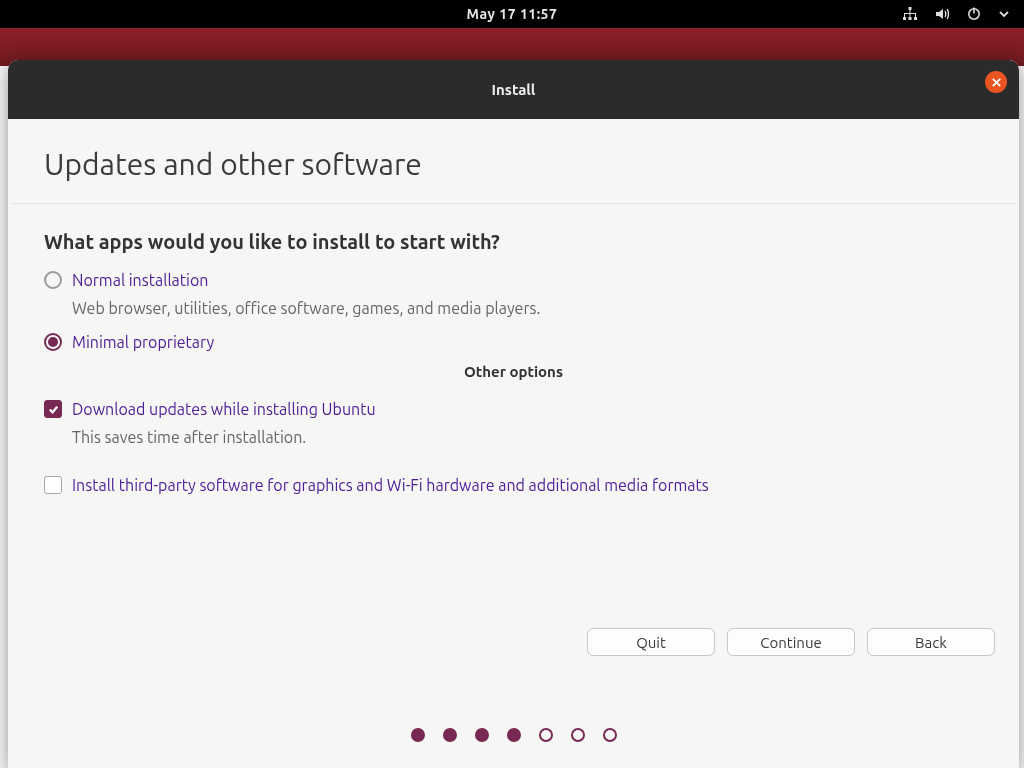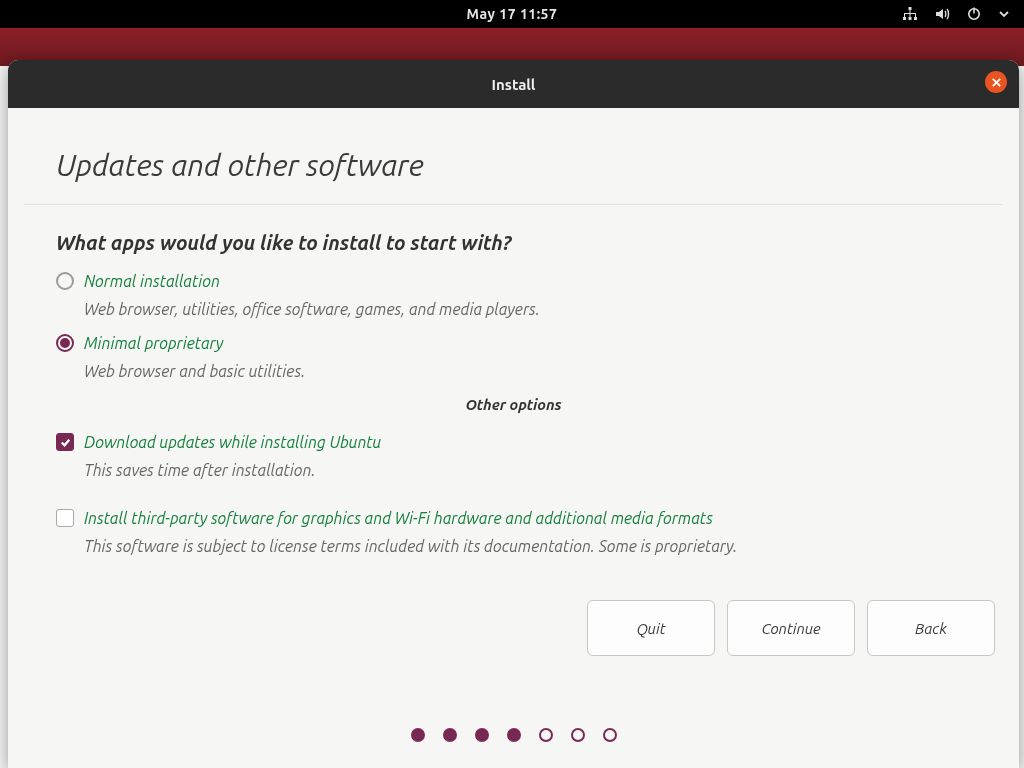--- a/index.html
+++ b/index.html
@@ -44,21 +44,21 @@
     top: 60px;
     bottom: 0;
     background: #f6f6f5;
     border-radius: 10px 10px 0 0;
     box-shadow: 0 4px 18px rgba(0,0,0,.4);
     display: flex;
     flex-direction: column;
     overflow: hidden;
   }
   .titlebar {
-    height: 48px;
+    height: 59px;
     background: #2b2b2b;
     color: #eee;
     display: flex;
     align-items: center;
     justify-content: center;
     position: relative;
     font-weight: 700;
     font-size: 15px;
   }
   .titlebar .close {
@@ -71,23 +71,22 @@
     background: #e95420;
     display: flex;
     align-items: center;
     justify-content: center;
     cursor: pointer;
   }
   .titlebar .close svg { width: 11px; height: 11px; stroke: #fff; stroke-width: 2; }
 
   .content {
     flex: 1;
-    padding: 16px;
+    padding: 4px;
     position: relative;
-    font-style: italic;
   }
 
   .page-title {
     font-size: 30px;
     font-weight: 400;
     color: #3b3b3b;
     padding: 24px 32px 22px 32px;
     border-bottom: 1px solid #e3e3e2;
   }
 
@@ -100,21 +99,21 @@
 
   .option-row {
     display: flex;
     align-items: flex-start;
     padding: 6px 32px 2px 32px;
     gap: 10px;
     cursor: pointer;
   }
   .option-label {
     font-size: 16px;
-    color: #15803d;
+    color: #4c1d95;
     line-height: 22px;
   }
   .option-desc {
     font-size: 16px;
     color: #666;
     padding: 6px 32px 8px 60px;
   }
   .section-sub {
     font-size: 15px;
     font-weight: 700;
@@ -167,21 +166,21 @@
   
   .footer {
     position: absolute;
     right: 24px;
     bottom: 112px;
     display: flex;
     gap: 12px;
   }
   .btn {
     min-width: 128px;
-    height: 56px;
+    height: 28px;
     border: 1px solid #c7c7c6;
     border-radius: 6px;
     background: #fdfdfd;
     font-size: 15px;
     color: #3a3a3a;
     display: flex;
     align-items: center;
     justify-content: center;
     cursor: pointer;
   }
@@ -265,21 +264,20 @@
     <div class="option-row">
       <div class="radio"></div>
       <div class="option-label">Normal installation</div>
     </div>
     <div class="option-desc">Web browser, utilities, office software, games, and media players.</div>
 
     <div class="option-row">
       <div class="radio checked"></div>
       <div class="option-label">Minimal proprietary</div>
     </div>
-    <div class="option-desc">Web browser and basic utilities.</div>
 
     <div class="section-sub">Other options</div>
 
     <div class="option-row">
       <div class="checkbox checked">
         <svg viewBox="0 0 14 14">
             <path d="M3 7l3 3 5-6"></path>
           </svg>
       </div>
       <div class="option-label">Download updates while installing Ubuntu</div>
@@ -287,21 +285,20 @@
     <div class="option-desc">This saves time after installation.</div>
 
     <div style="height:14px"></div>
 
     <div class="option-row">
       <div class="checkbox">
         
       </div>
       <div class="option-label">Install third-party software for graphics and Wi-Fi hardware and additional media formats</div>
     </div>
-    <div class="option-desc">This software is subject to license terms included with its documentation. Some is proprietary.</div>
 
     <div class="footer">
       <div class="btn">Quit</div>
       <div class="btn">Continue</div>
       <div class="btn">Back</div>
     </div>
 
     <div class="dots">
       <div class="dot filled"></div>
       <div class="dot filled"></div>

